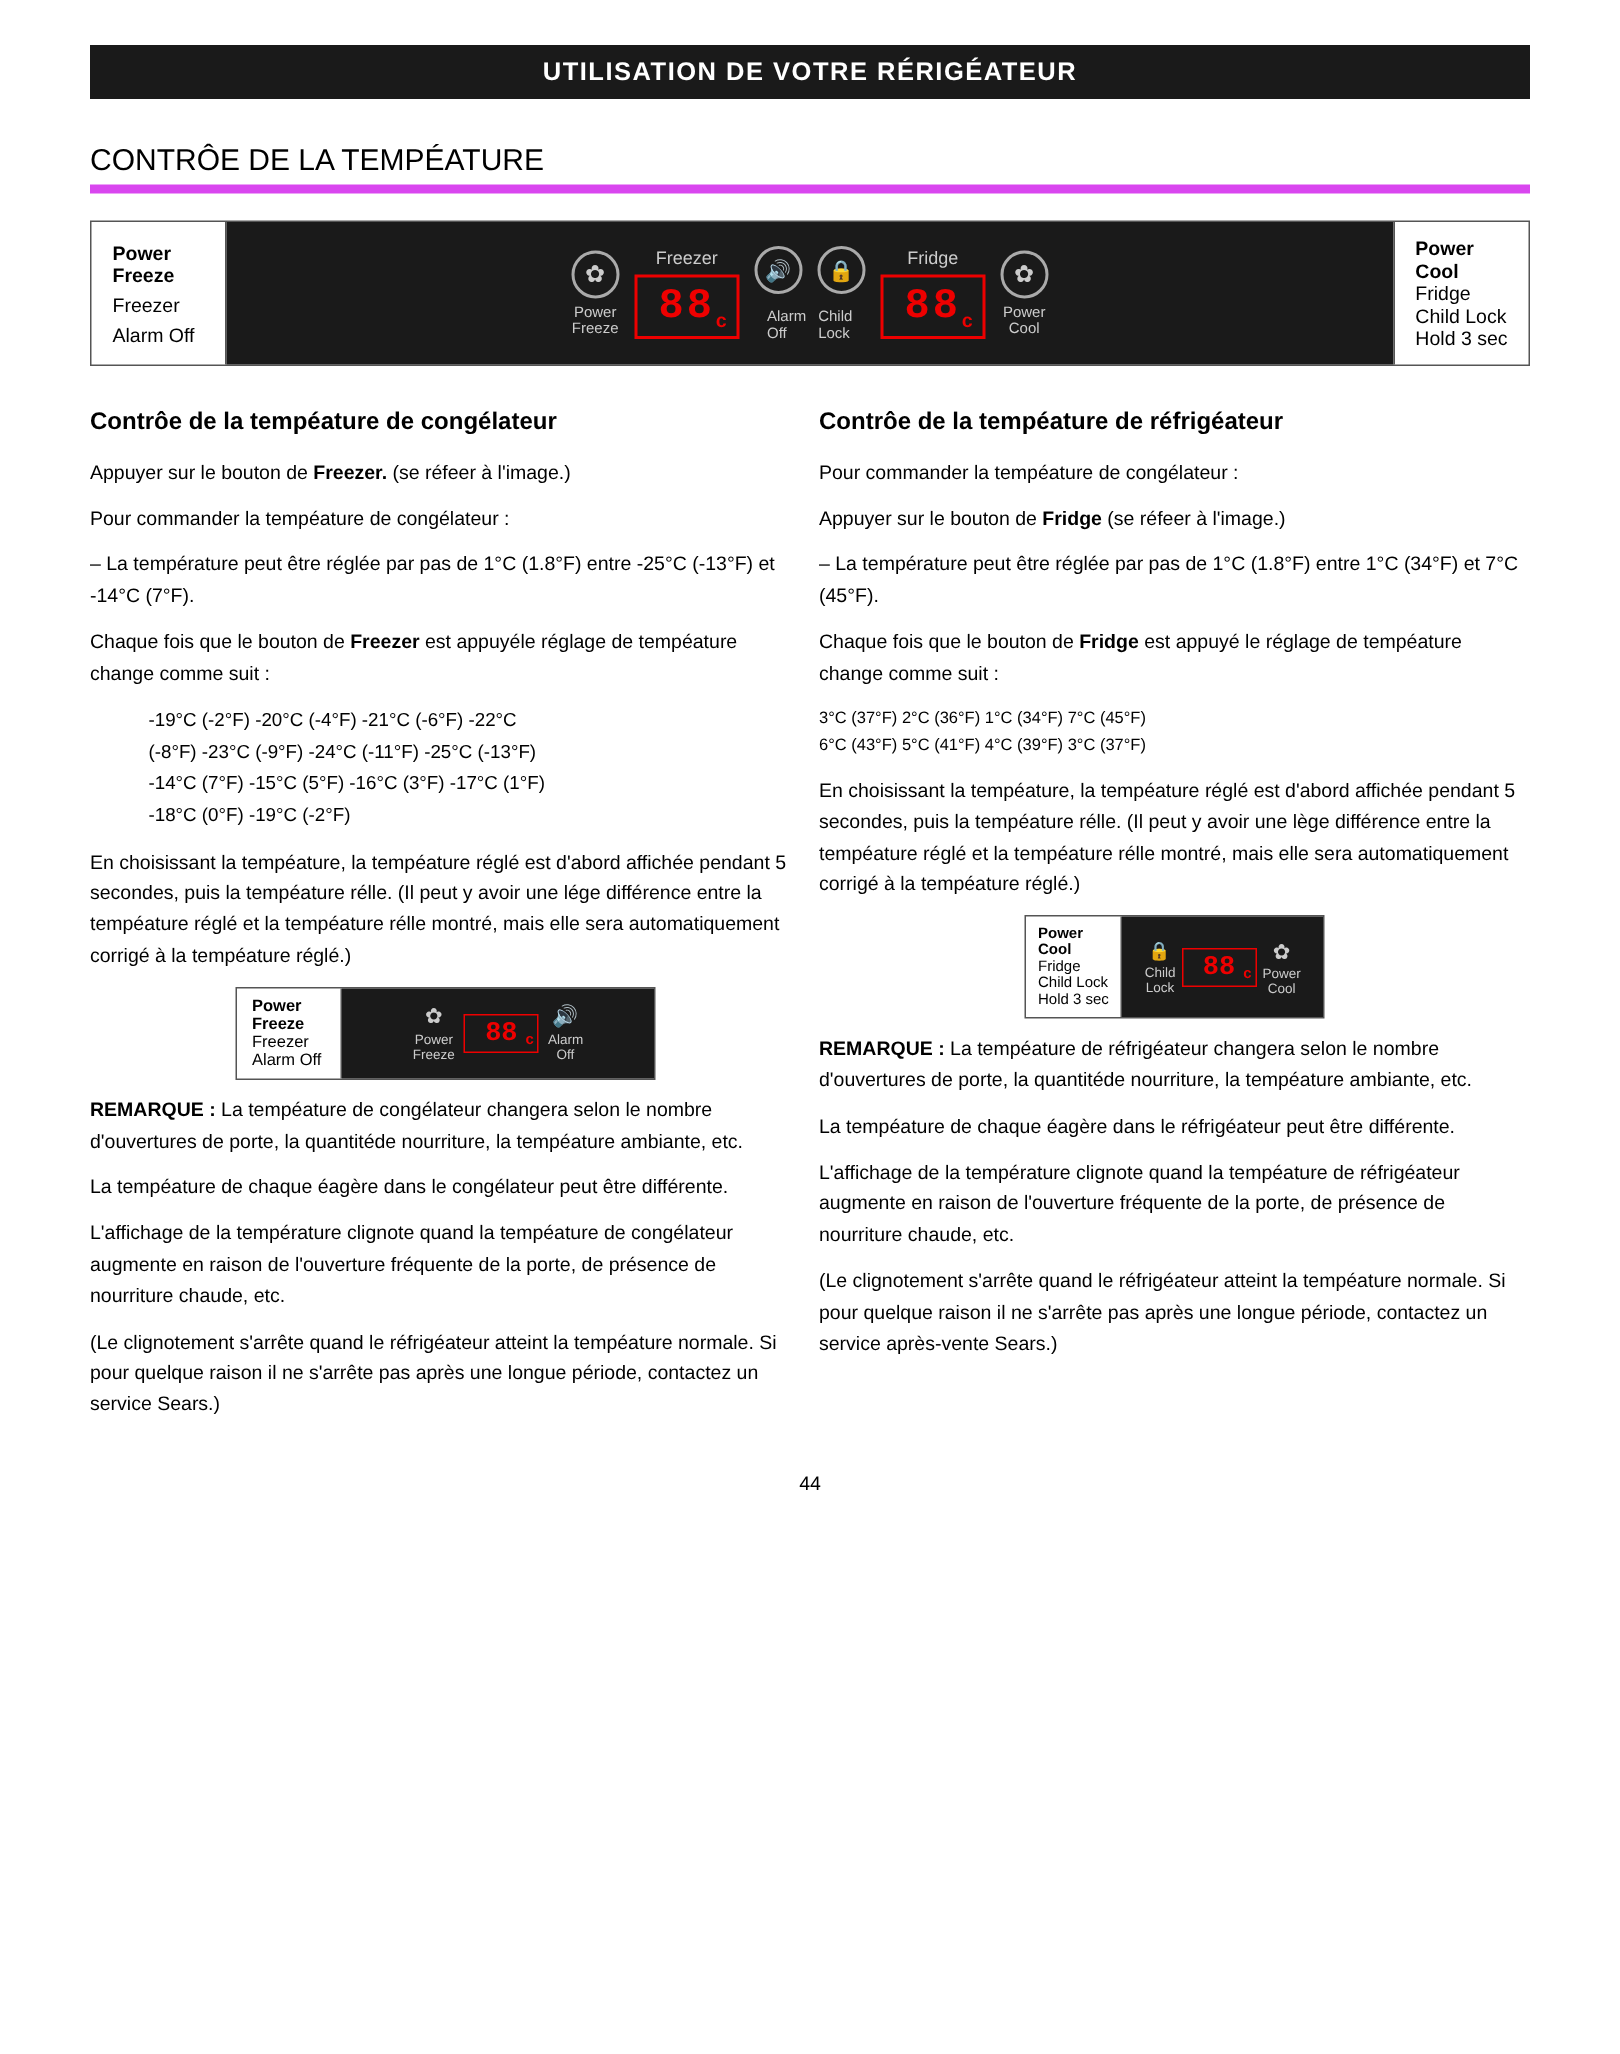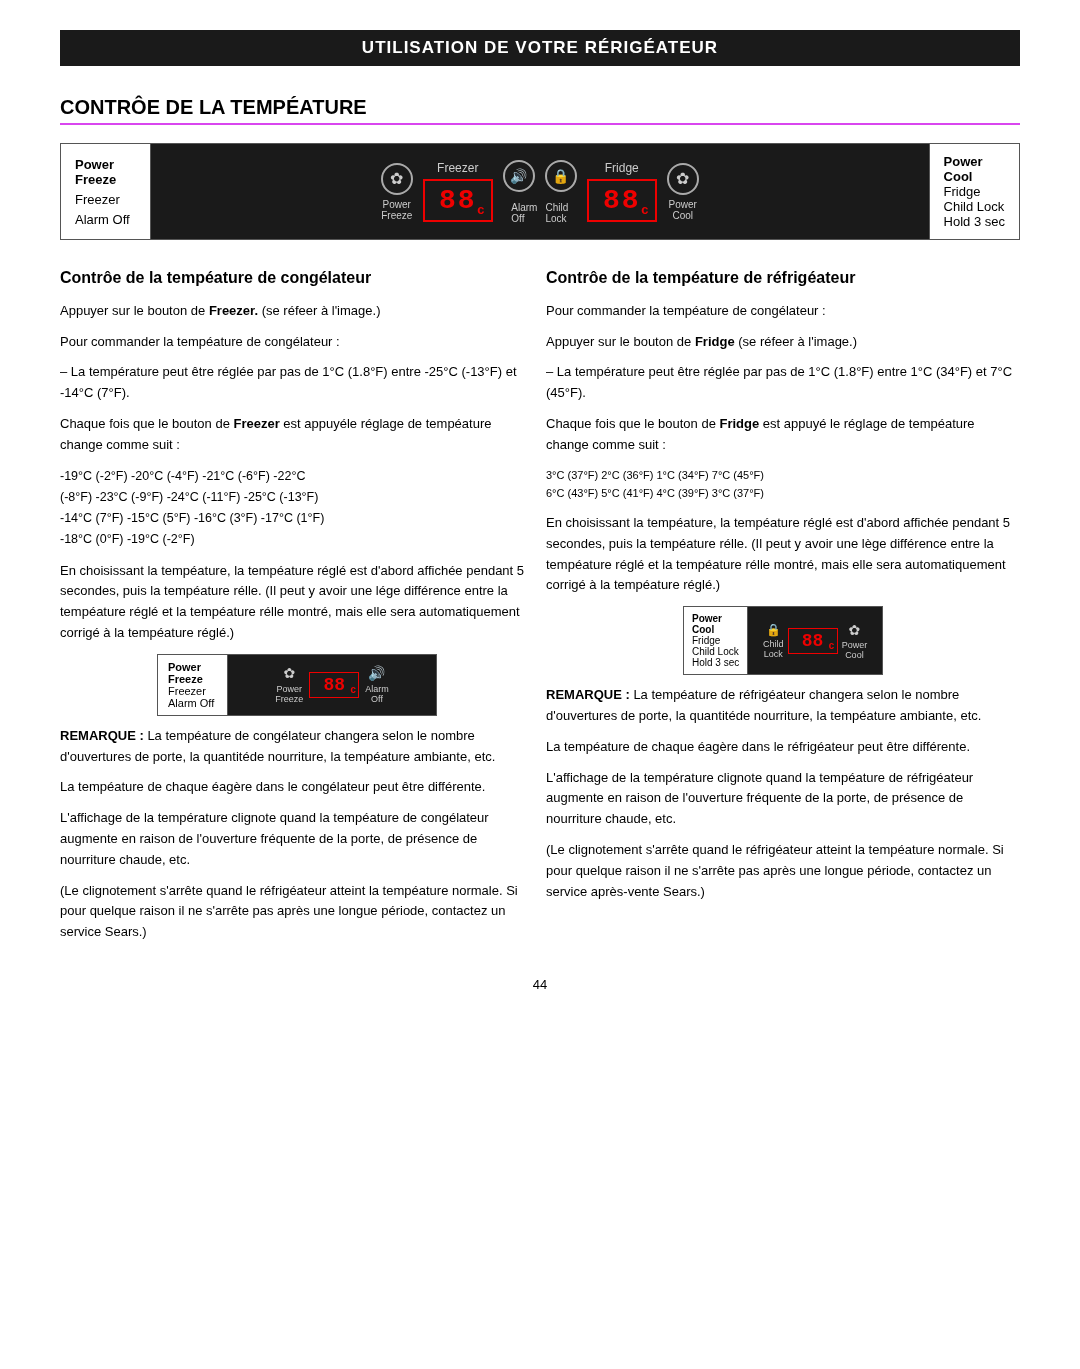--- a/index.html
+++ b/index.html
@@ -24,23 +24,23 @@
     .page-header span {
       font-size: 17px;
       font-weight: bold;
       letter-spacing: 1px;
       text-transform: uppercase;
     }
 
     
     .section-title {
       font-size: 20px;
-      font-weight: bold;
+      font-weight: normal;
       margin-bottom: 18px;
-      border-bottom: 2px solid #d946ef;
+      border-bottom: 6px solid #d946ef;
       padding-bottom: 4px;
     }
 
     
     .control-panel {
       display: flex;
       align-items: stretch;
       border: 1px solid #555;
       margin-bottom: 28px;
       background: #fff;
@@ -333,21 +333,21 @@
     </p>
 
     <p>Pour commander la tempéature de congélateur :</p>
 
     <p>– La température peut être réglée par pas de 1°C (1.8°F) entre -25°C (-13°F) et -14°C (7°F).</p>
 
     <p>
       <span>Chaque fois que le bouton de </span><strong>Freezer</strong><span>  est appuyéle réglage de tempéature change comme suit :</span>
     </p>
 
-    <p style="font-size:12.5px; line-height:1.7; white-space: pre-line;">-19°C (-2°F)  -20°C (-4°F)  -21°C (-6°F)  -22°C
+    <p style="font-size:12.5px; line-height:1.7; white-space: pre-line; margin-left: 39px;">-19°C (-2°F)  -20°C (-4°F)  -21°C (-6°F)  -22°C
 (-8°F)  -23°C (-9°F)  -24°C (-11°F)  -25°C (-13°F)
 -14°C (7°F)  -15°C (5°F)  -16°C (3°F)  -17°C (1°F)
 -18°C (0°F)  -19°C (-2°F)</p>
 
     <p>En choisissant la tempéature, la tempéature réglé est d'abord affichée pendant 5 secondes, puis la tempéature rélle. (Il peut y avoir une lége différence entre la tempéature réglé et la tempéature rélle montré, mais elle sera automatiquement corrigé à la tempéature réglé.)</p>
 
     <div class="inline-diagram">
       <div class="idl">
         <div><strong>Power<br>Freeze</strong></div>
         <div>Freezer</div>

